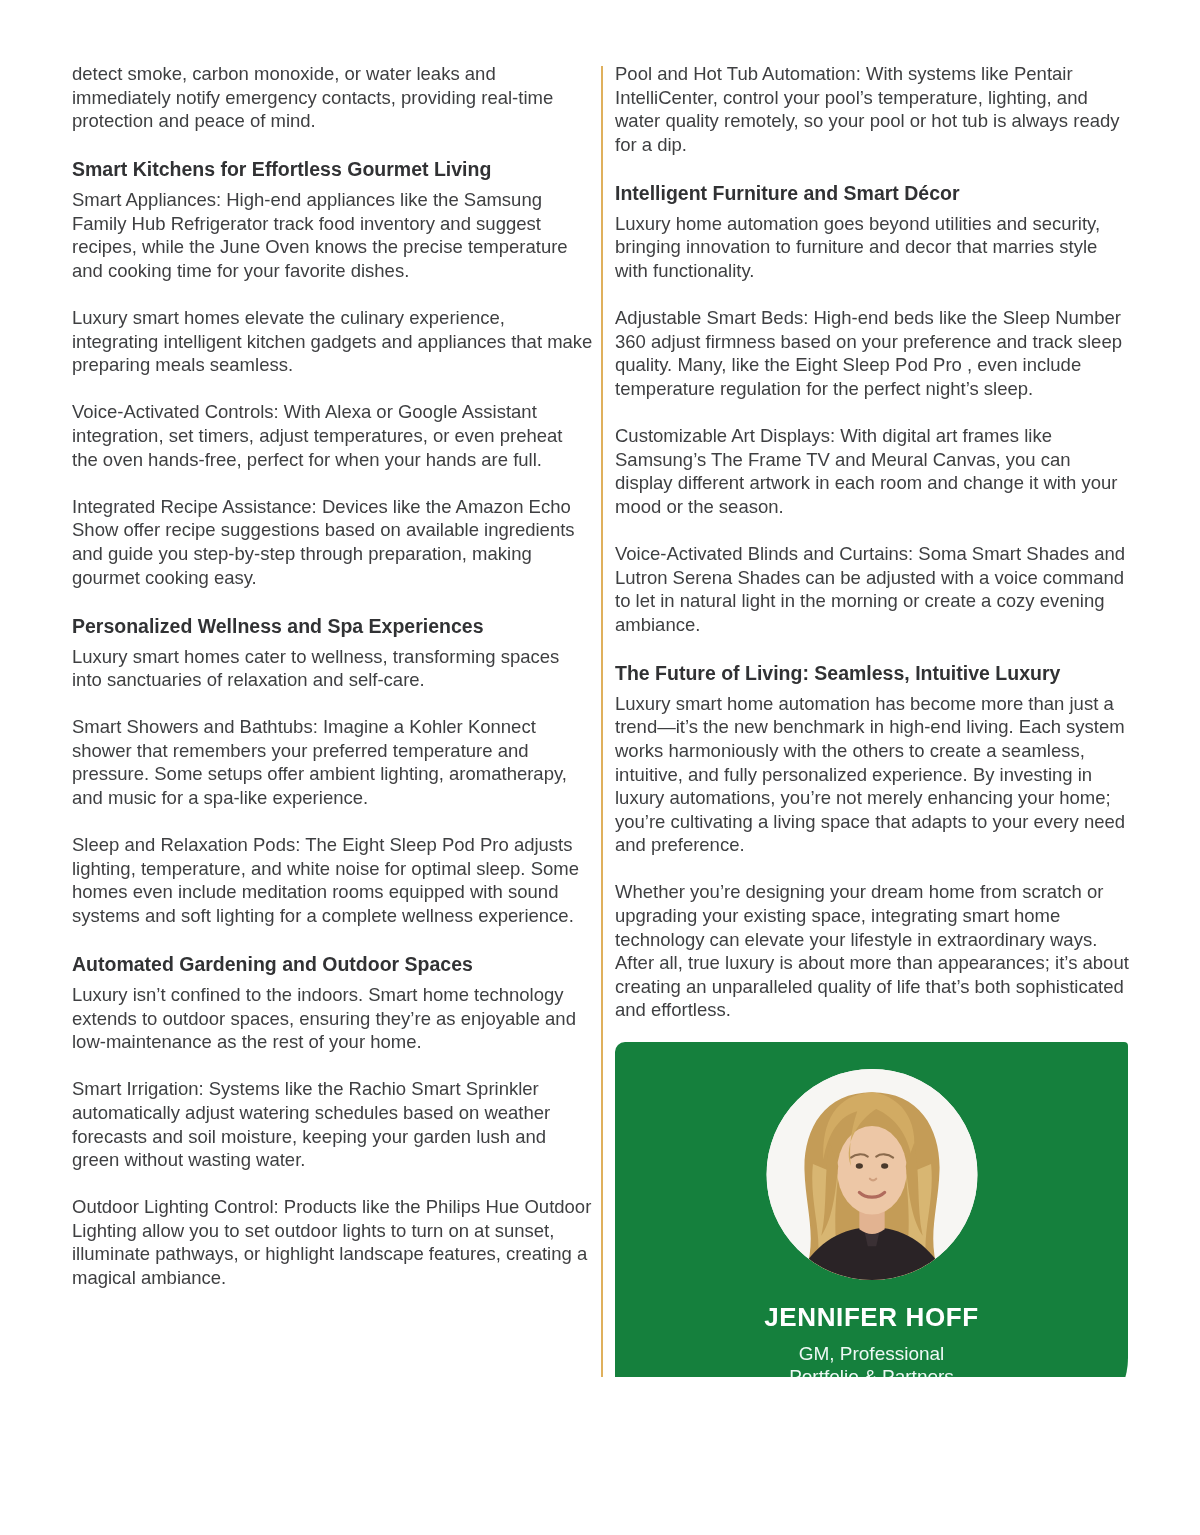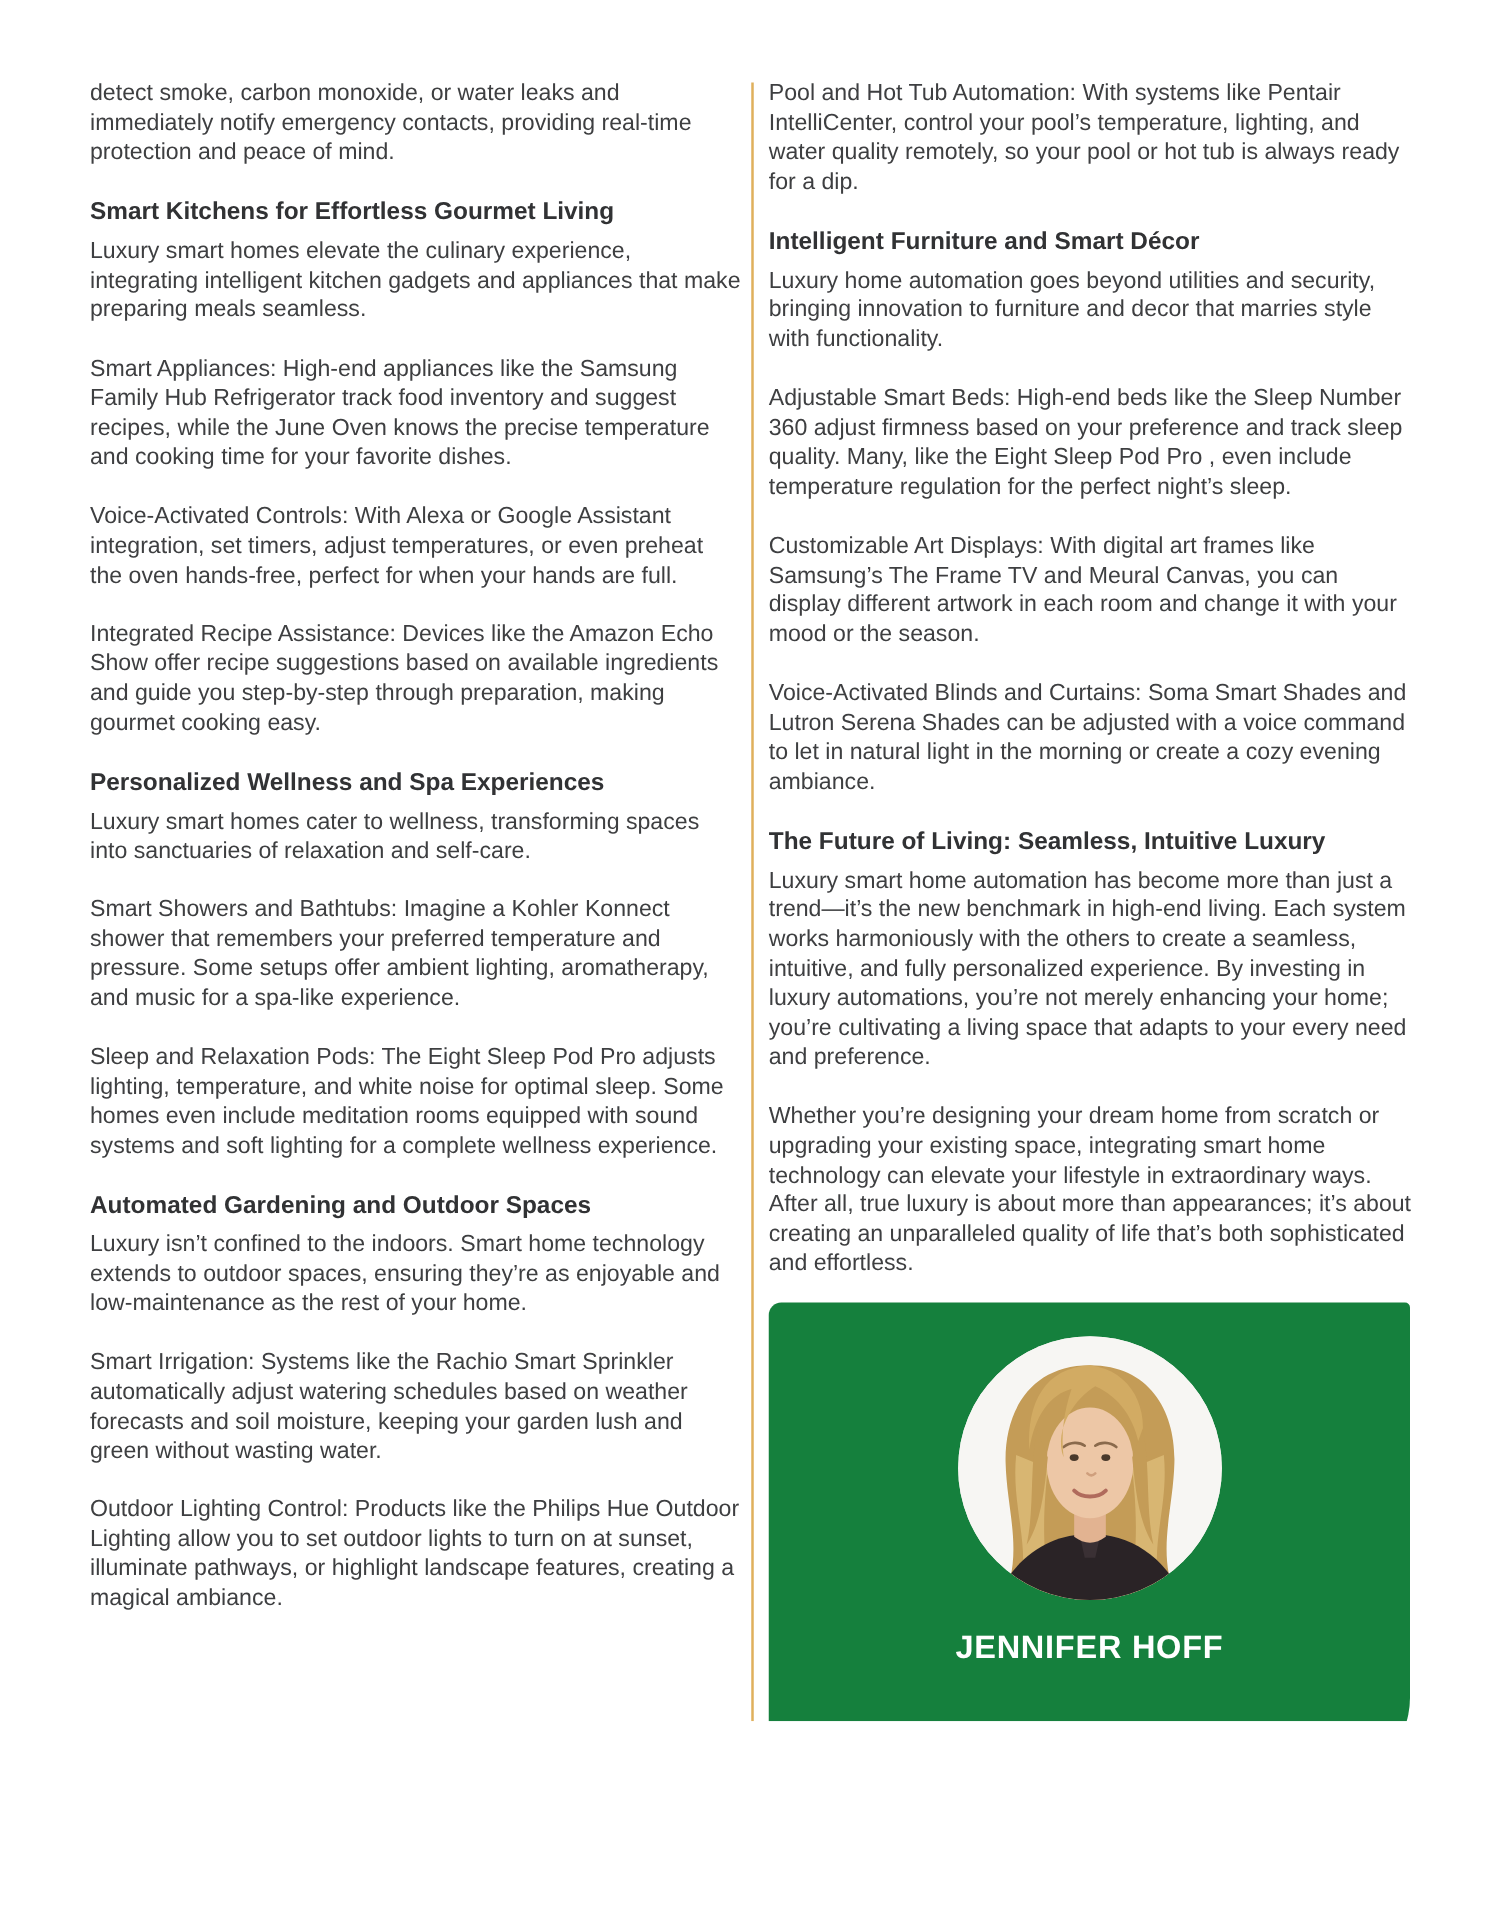--- a/index.html
+++ b/index.html
@@ -96,22 +96,22 @@
   }
 </style>
 </head>
 <body>
 
 <div class="page">
 
   <div class="column col-left">
     <p class="block">detect smoke, carbon monoxide, or water leaks and immediately notify emergency contacts, providing real-time protection and peace of mind.</p>
     <h3 class="block">Smart Kitchens for Effortless Gourmet Living</h3>
+    <p class="block">Smart Appliances: High-end appliances like the Samsung Family Hub Refrigerator track food inventory and suggest recipes, while the June Oven knows the precise temperature and cooking time for your favorite dishes.</p>
     <p class="block">Luxury smart homes elevate the culinary experience, integrating intelligent kitchen gadgets and appliances that make preparing meals seamless.</p>
-    <p class="block">Smart Appliances: High-end appliances like the Samsung Family Hub Refrigerator track food inventory and suggest recipes, while the June Oven knows the precise temperature and cooking time for your favorite dishes.</p>
     <p class="block">Voice-Activated Controls: With Alexa or Google Assistant integration, set timers, adjust temperatures, or even preheat the oven hands-free, perfect for when your hands are full.</p>
     <p class="block">Integrated Recipe Assistance: Devices like the Amazon Echo Show offer recipe suggestions based on available ingredients and guide you step-by-step through preparation, making gourmet cooking easy.</p>
     <h3 class="block">Personalized Wellness and Spa Experiences</h3>
     <p class="block">Luxury smart homes cater to wellness, transforming spaces into sanctuaries of relaxation and self-care.</p>
     <p class="block">Smart Showers and Bathtubs: Imagine a Kohler Konnect shower that remembers your preferred temperature and pressure. Some setups offer ambient lighting, aromatherapy, and music for a spa-like experience.</p>
     <p class="block">Sleep and Relaxation Pods: The Eight Sleep Pod Pro adjusts lighting, temperature, and white noise for optimal sleep. Some homes even include meditation rooms equipped with sound systems and soft lighting for a complete wellness experience.</p>
     <h3 class="block">Automated Gardening and Outdoor Spaces</h3>
     <p class="block">Luxury isn’t confined to the indoors. Smart home technology extends to outdoor spaces, ensuring they’re as enjoyable and low-maintenance as the rest of your home.</p>
     <p class="block">Smart Irrigation: Systems like the Rachio Smart Sprinkler automatically adjust watering schedules based on weather forecasts and soil moisture, keeping your garden lush and green without wasting water.</p>
     <p class="block">Outdoor Lighting Control: Products like the Philips Hue Outdoor Lighting allow you to set outdoor lights to turn on at sunset, illuminate pathways, or highlight landscape features, creating a magical ambiance.</p>
@@ -152,19 +152,24 @@
           <ellipse cx="112" cy="92" rx="3.4" ry="2.6" fill="#4a3a2c"></ellipse>
           <path d="M98 104 C 100 106 102 106 104 104" stroke="#cf9f7d" stroke-width="2" fill="none" stroke-linecap="round"></path>
           <path d="M88 117 C 94 123 106 123 112 117" stroke="#b06b5c" stroke-width="3" fill="none" stroke-linecap="round"></path>
 
           <path d="M100 22 C 66 24 52 50 54 86 C 58 60 70 44 86 40 C 80 58 78 74 80 92 C 72 70 90 46 104 38 C 122 46 134 62 138 86 C 146 56 132 26 100 22 Z" fill="#d2ab63"></path>
           <path d="M60 70 C 54 100 58 130 52 158 C 64 140 66 110 68 92 Z" fill="#c49c57"></path>
           <path d="M140 70 C 146 100 142 130 148 158 C 136 140 134 110 132 92 Z" fill="#c49c57"></path>
         </svg>
       </div>
       <div class="card-name">JENNIFER HOFF</div>
+      <div class="card-roles">
+        <div>GM, Professional</div>
+        <div>Portfolio &amp; Partners</div>
+        <div>Colibri Real Estate</div>
+      </div>
     </div>
   </div>
 
   <div class="footer-text">Key Realty School | keyrealtyschool.com</div>
   <div class="page-number">13</div>
 
 </div>
 
 </body></html>

